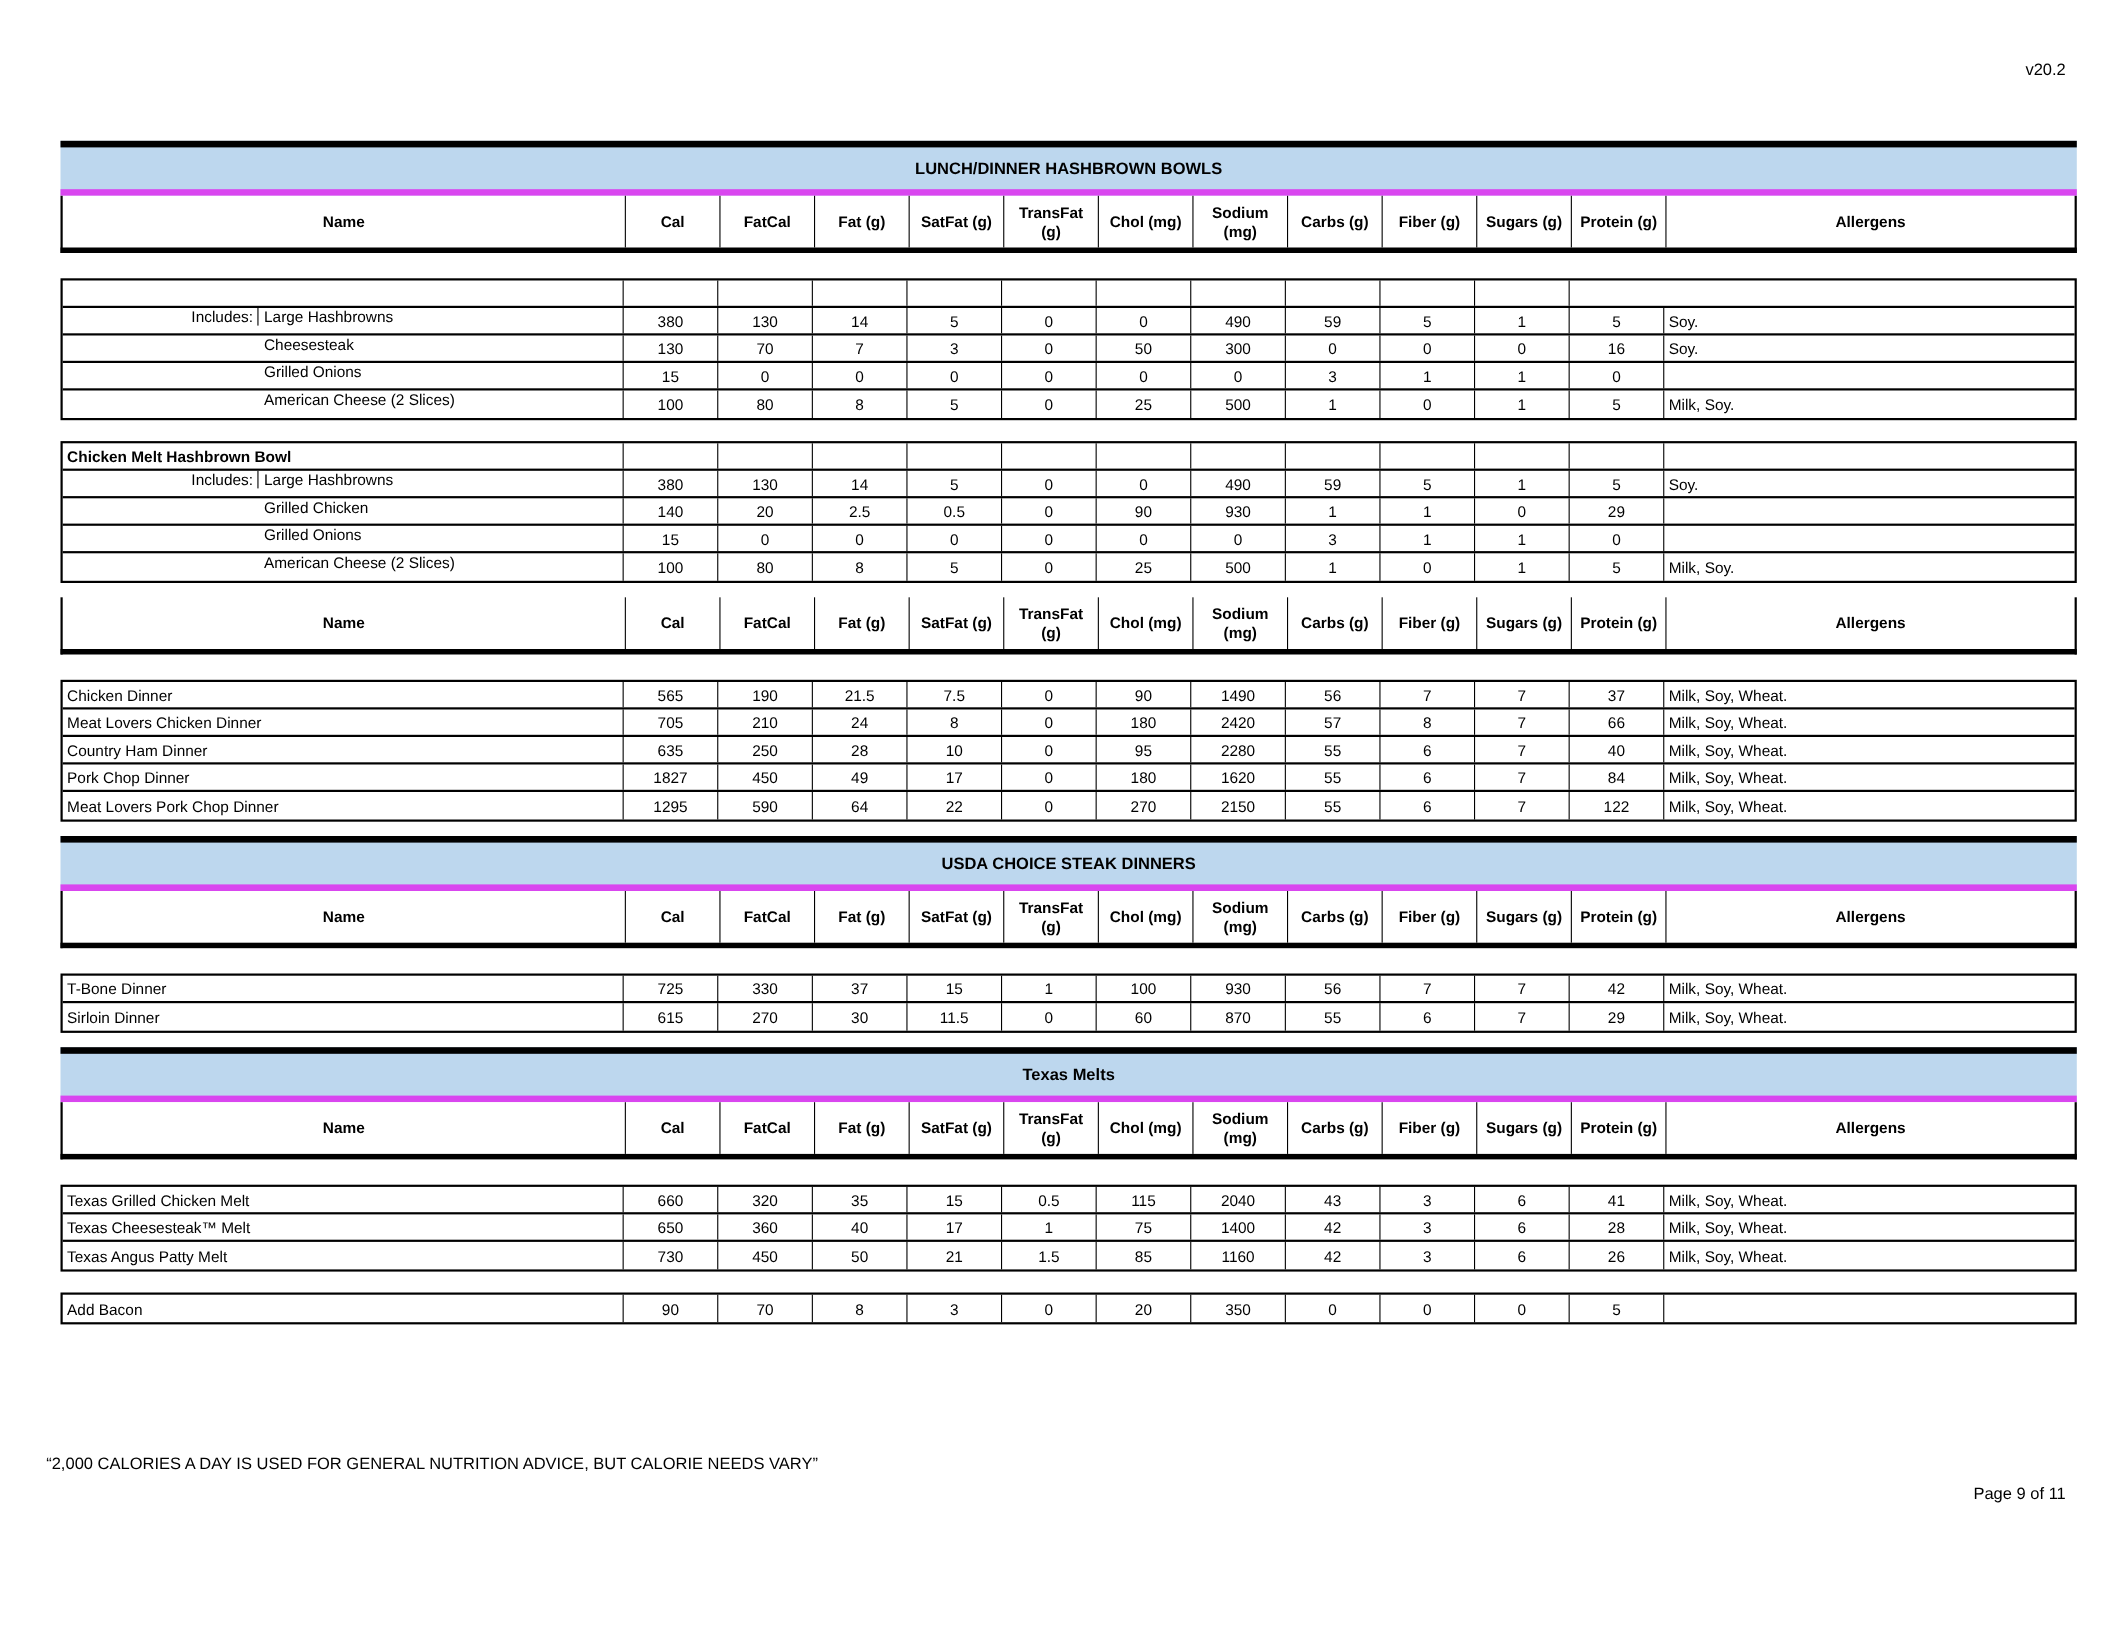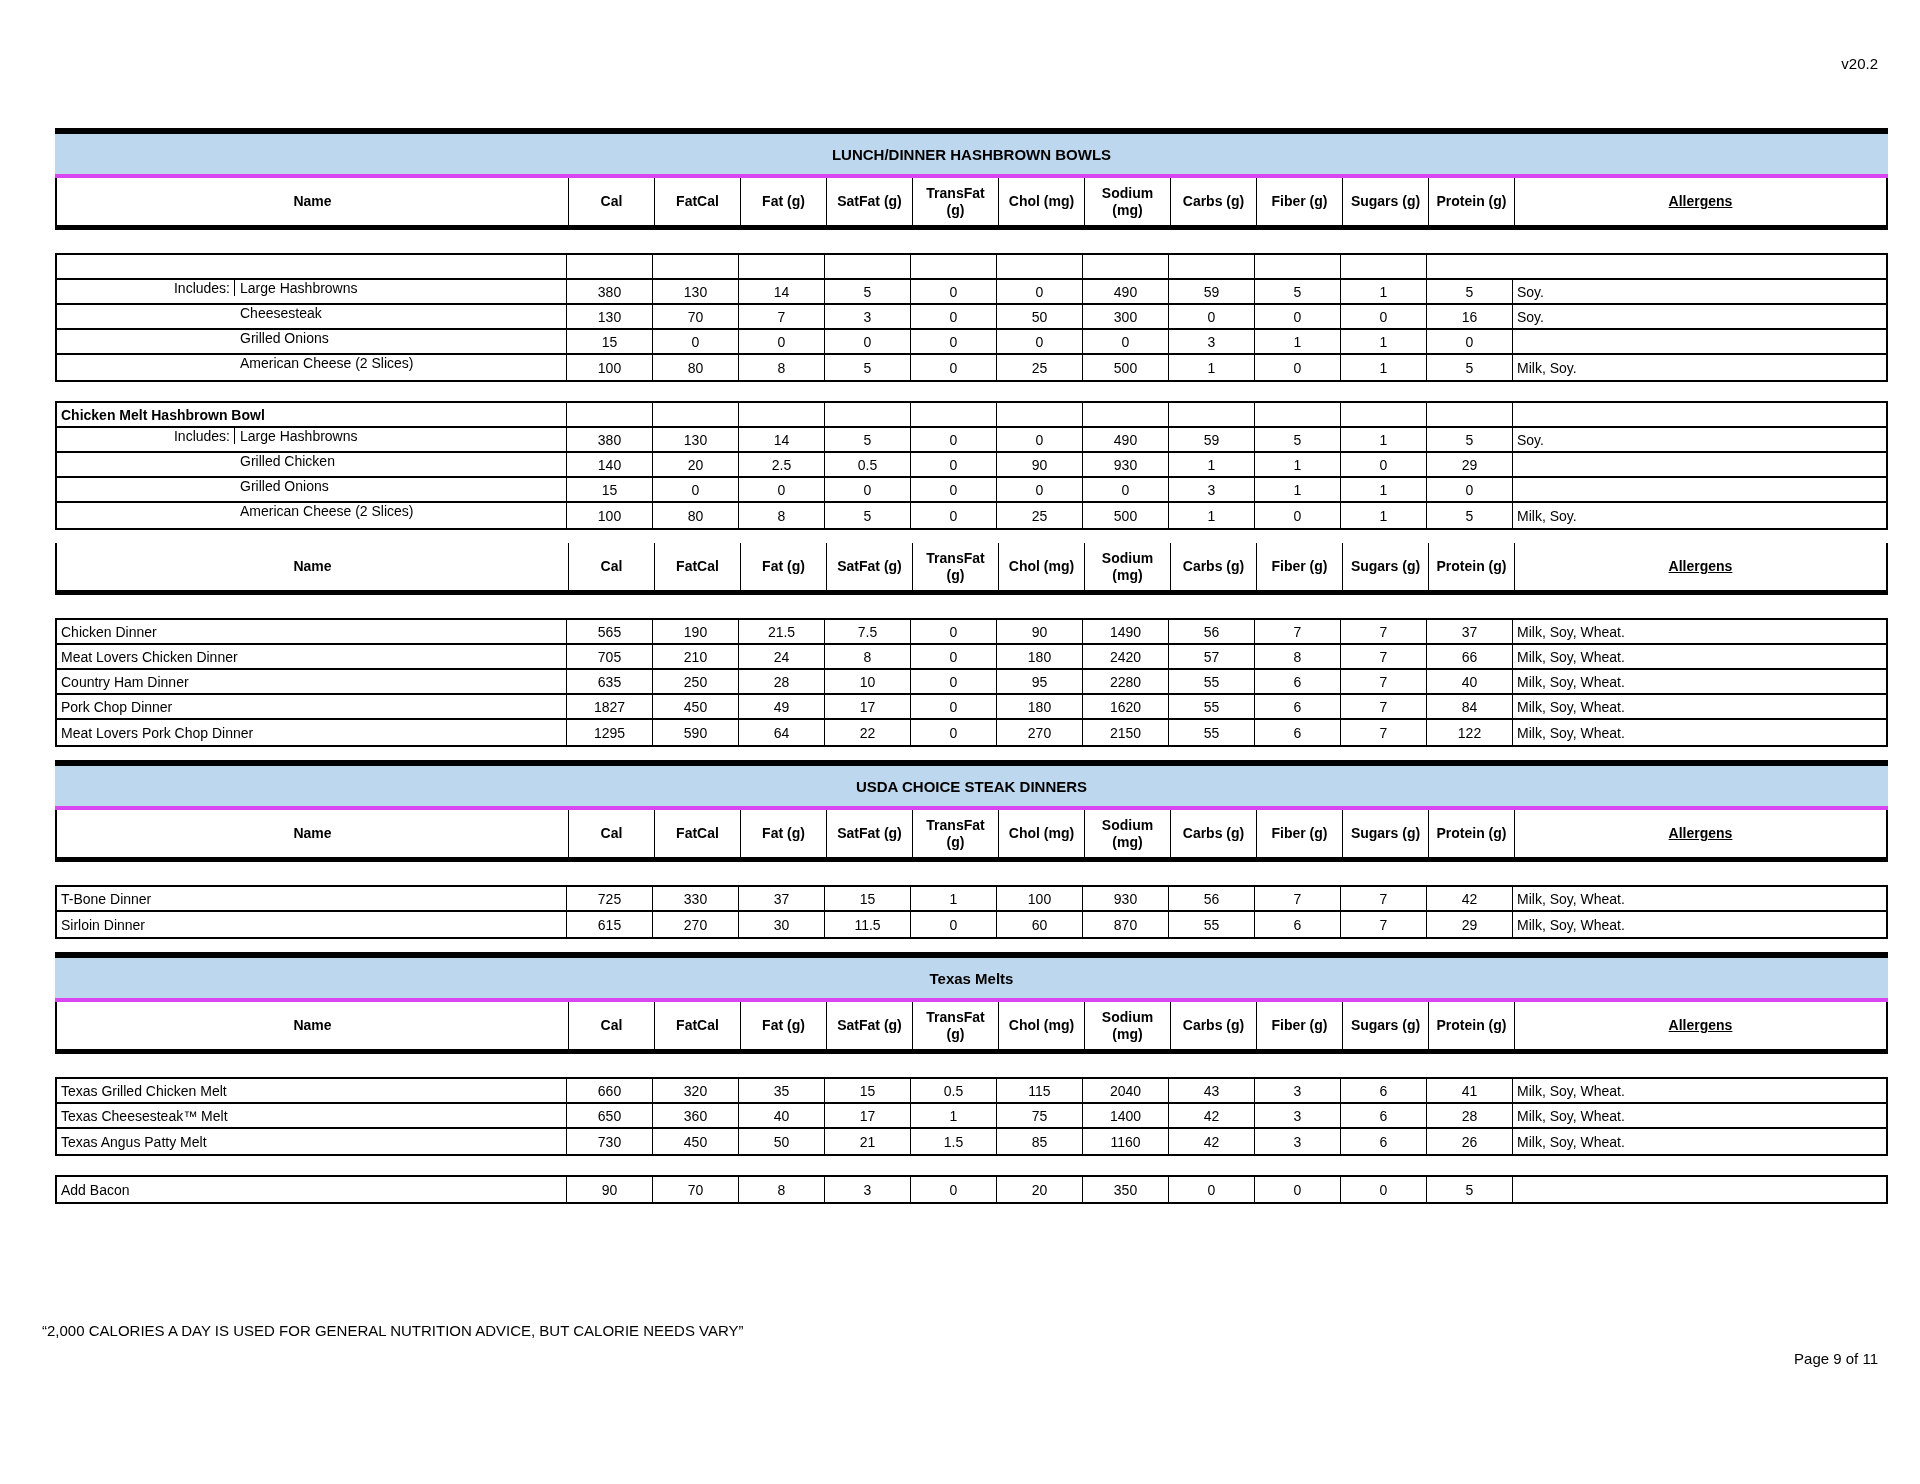--- a/index.html
+++ b/index.html
@@ -15,41 +15,41 @@
     position: absolute; top: 55px; right: 42px;
     font-size: 15px;
   }
   .doc {
     position: absolute; top: 128px; left: 55px; width: 1833px;
   }
   .section { margin-bottom: 13px; }
   .band {
     height: 50px;
     border-top: 6px solid #000;
-    border-bottom: 4px solid #d946ef;
+    border-bottom: 6px solid #d946ef;
     display: flex; align-items: center; justify-content: center;
   }
   .band .section-title { font-weight: bold; font-size: 15px; }
   .header-row {
     display: grid;
     grid-template-columns: 512px repeat(11, 86px) 1fr;
     min-height: 52px;
     border-left: 2px solid #000;
     border-right: 2px solid #000;
     border-bottom: 5px solid #000;
     background: #fff;
   }
   .hcell {
     border-right: 1.5px solid #000;
     display: flex; align-items: center; justify-content: center;
     text-align: center;
     font-weight: bold; font-size: 14px; line-height: 1.2;
     padding: 3px 4px;
   }
-  .hcell:last-child { border-right: none; text-decoration: underline; }
+  .hcell:last-child { border-right: none; }
   .block {
     border: 2px solid #000;
     margin-top: 23px;
     background: #fff;
   }
   .block + .block { margin-top: 19px; }
   .trow {
     display: grid;
     grid-template-columns: 510px repeat(11, 86px) 1fr;
     height: 25px;

